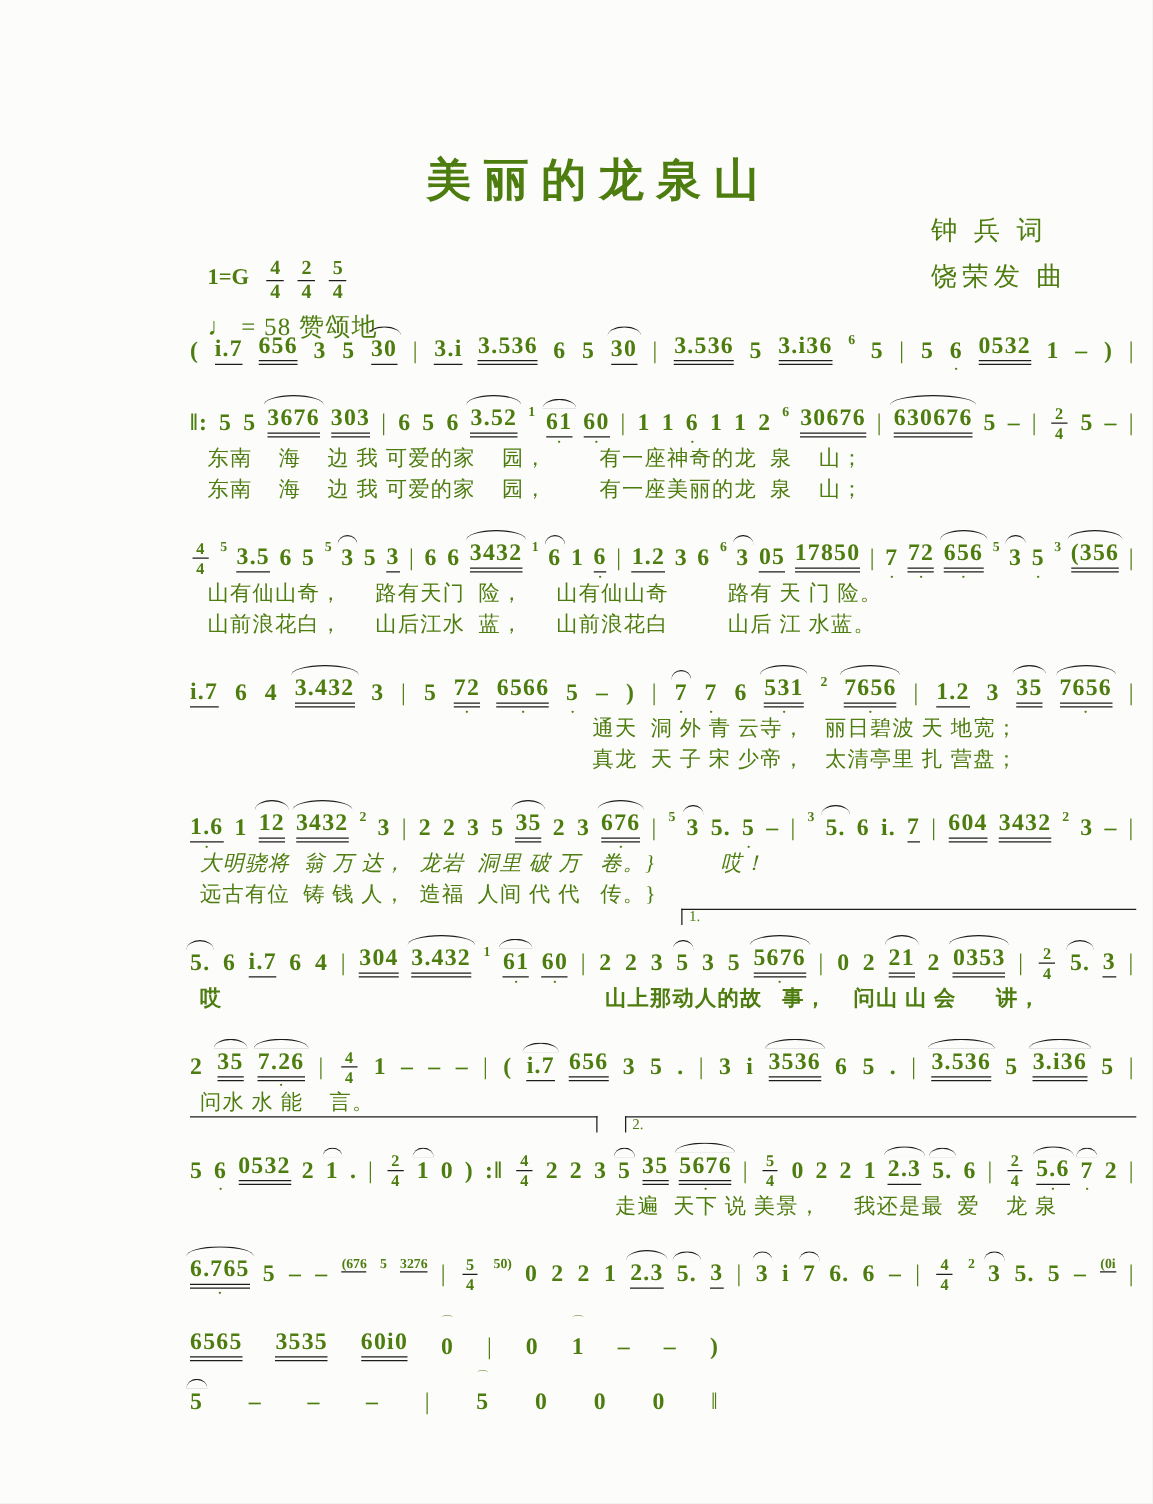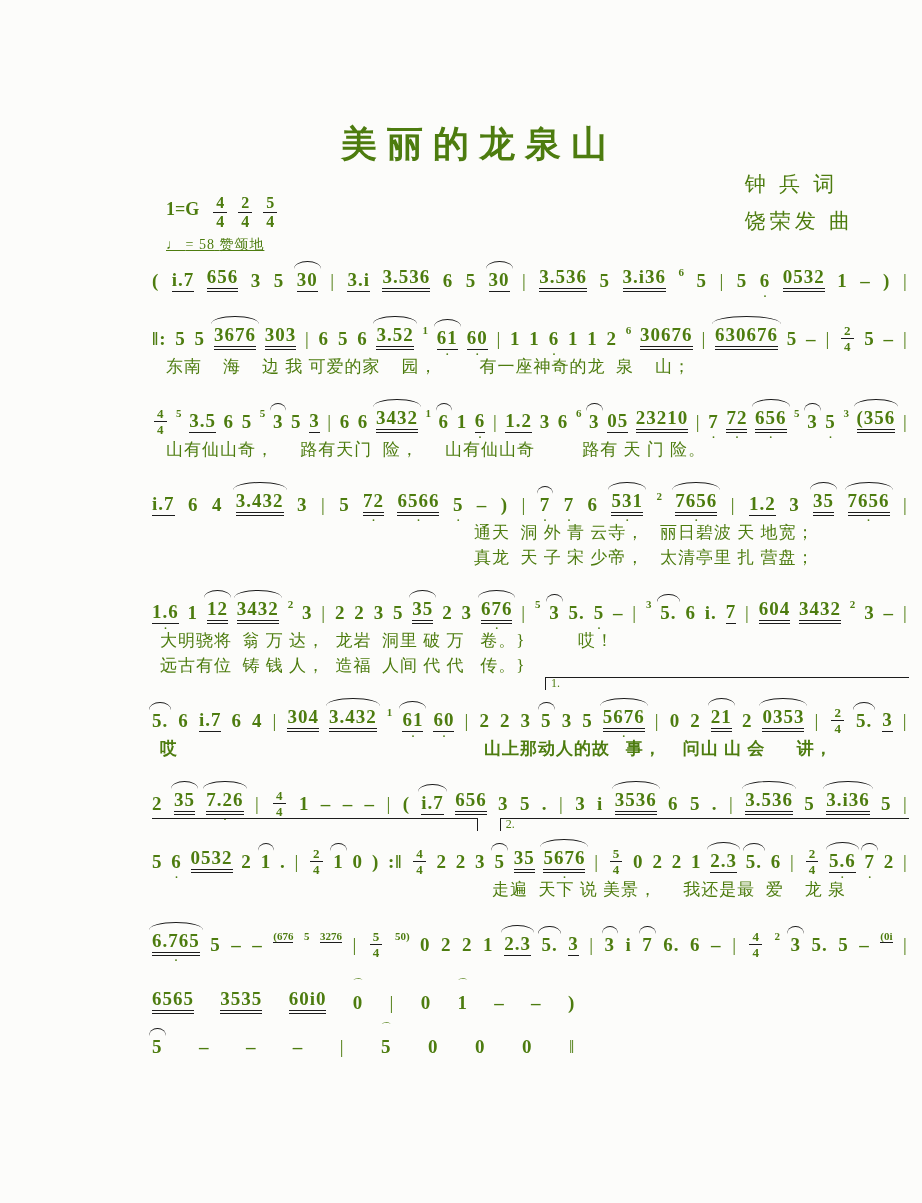--- a/index.html
+++ b/index.html
@@ -4,24 +4,24 @@
 <style>
   html,body{margin:0;padding:0;background:#e8e8e8;}
   .page{position:relative;width:922px;height:1203px;margin:0 auto;background:#fcfcfa;
         color:#4d7c0f;overflow:hidden;font-family:"Liberation Serif",serif;padding-left:36px;}
   
   .title{position:absolute;top:96px;left:0;right:0;text-align:center;
          font-size:36px;font-weight:bold;letter-spacing:10px;
          font-family:"DejaVu Serif",serif;}
   .credits{position:absolute;top:166px;right:104px;font-size:21px;
            line-height:37px;letter-spacing:4px;text-align:left;}
-  .keyblock{position:absolute;top:192px;left:166px;}
+  .keyblock{position:absolute;top:204px;left:166px;}
   .keyrow{display:flex;align-items:center;gap:12px;font-weight:bold;font-size:18px;}
   .tsgroup{display:flex;gap:7px;}
-  .temporow{margin-top:9px;font-size:14px;letter-spacing:1px;text-decoration:underline;}
+  .temporow{margin-top:9px;font-size:20px;letter-spacing:1px;}
   
   #score{position:absolute;left:152px;top:252px;width:756px;}
   .system{position:relative;margin-bottom:14px;}
   .notes-row{display:flex;justify-content:space-between;align-items:flex-end;
              height:40px;padding-bottom:4px;}
   .system:last-child .notes-row{width:56%;}
   .lyric-row{font-size:17px;line-height:25px;white-space:pre;letter-spacing:1px;}
   
   .tok{position:relative;display:inline-block;}
   .tok .txt{font-weight:bold;font-size:19px;letter-spacing:1px;display:inline-block;
@@ -146,20 +146,21 @@
           <span class="tok bar"><span class="txt">|</span></span>
           <span class="tok"><span class="ts">
               <span class="tsn">2</span>
               <span class="tsd">4</span>
             </span></span>
           <span class="tok"><span class="txt">5</span></span>
           <span class="tok"><span class="txt">–</span></span>
           <span class="tok bar"><span class="txt">|</span></span>
         </div>
         <div class="lyric-row" style="padding-left: 14px;">东南    海    边 我 可爱的家    园，        有一座神奇的龙  泉    山；</div>
+        <div class="lyric-row" style="padding-left: 14px;">东南    海    边 我 可爱的家    园，        有一座美丽的龙  泉    山；</div>
       </div>
       <div class="system">
         <div class="notes-row">
           <span class="tok"><span class="ts">
               <span class="tsn">4</span>
               <span class="tsd">4</span>
             </span></span>
           <span class="tok grace"><span class="txt">5</span></span>
           <span class="tok"><span class="txt u1">3.5</span></span>
           <span class="tok"><span class="txt">6</span></span>
@@ -176,33 +177,34 @@
           <span class="tok"><span class="txt">6</span><i class="arc"></i></span>
           <span class="tok"><span class="txt">1</span></span>
           <span class="tok"><span class="txt u1">6</span><i class="ldot">·</i></span>
           <span class="tok bar"><span class="txt">|</span></span>
           <span class="tok"><span class="txt u1">1.2</span></span>
           <span class="tok"><span class="txt">3</span></span>
           <span class="tok"><span class="txt">6</span></span>
           <span class="tok grace"><span class="txt">6</span></span>
           <span class="tok"><span class="txt">3</span><i class="arc"></i></span>
           <span class="tok"><span class="txt u1">05</span></span>
-          <span class="tok"><span class="txt u2">23210</span></span>
+          <span class="tok"><span class="txt u2">17850</span></span>
           <span class="tok bar"><span class="txt">|</span></span>
           <span class="tok"><span class="txt">7</span><i class="ldot">·</i></span>
           <span class="tok"><span class="txt u2">72</span><i class="ldot">·</i></span>
           <span class="tok"><span class="txt u2">656</span><i class="arc"></i><i class="ldot">·</i></span>
           <span class="tok grace"><span class="txt">5</span></span>
           <span class="tok"><span class="txt">3</span><i class="arc"></i></span>
           <span class="tok"><span class="txt">5</span><i class="ldot">·</i></span>
           <span class="tok grace"><span class="txt">3</span></span>
           <span class="tok"><span class="txt u2">(356</span><i class="arc"></i></span>
           <span class="tok bar"><span class="txt">|</span></span>
         </div>
         <div class="lyric-row" style="padding-left: 14px;">山有仙山奇，     路有天门  险，     山有仙山奇         路有 天 门 险。</div>
+        <div class="lyric-row" style="padding-left: 14px;">山前浪花白，     山后江水  蓝，     山前浪花白         山后 江 水蓝。</div>
       </div>
       <div class="system">
         <div class="notes-row">
           <span class="tok"><span class="txt u1">i.7</span></span>
           <span class="tok"><span class="txt">6</span></span>
           <span class="tok"><span class="txt">4</span></span>
           <span class="tok"><span class="txt u2">3.432</span><i class="arc"></i></span>
           <span class="tok"><span class="txt">3</span></span>
           <span class="tok bar"><span class="txt">|</span></span>
           <span class="tok"><span class="txt">5</span></span>
@@ -258,21 +260,21 @@
           <span class="tok"><span class="txt">i.</span></span>
           <span class="tok"><span class="txt u1">7</span></span>
           <span class="tok bar"><span class="txt">|</span></span>
           <span class="tok"><span class="txt u2">604</span></span>
           <span class="tok"><span class="txt u2">3432</span></span>
           <span class="tok grace"><span class="txt">2</span></span>
           <span class="tok"><span class="txt">3</span></span>
           <span class="tok"><span class="txt">–</span></span>
           <span class="tok bar"><span class="txt">|</span></span>
         </div>
-        <div class="lyric-row" style="padding-left: 8px;">大明骁将  翁 万 达，  龙岩  洞里 破 万   卷。}          哎！</div>
+        <div class="lyric-row" style="padding-left: 8px; font-style: italic;">大明骁将  翁 万 达，  龙岩  洞里 破 万   卷。}          哎！</div>
         <div class="lyric-row" style="padding-left: 8px;">远古有位  铸 钱 人，  造福  人间 代 代   传。}</div>
       </div>
       <div class="system">
         <div class="volta" style="left: 52%; width: 48%;">
           <span class="vlabel">1.</span>
         </div>
         <div class="notes-row">
           <span class="tok"><span class="txt">5.</span><i class="arc"></i></span>
           <span class="tok"><span class="txt">6</span></span>
           <span class="tok"><span class="txt u1">i.7</span></span>
@@ -337,20 +339,21 @@
           <span class="tok"><span class="txt">6</span></span>
           <span class="tok"><span class="txt">5</span></span>
           <span class="tok"><span class="txt">.</span></span>
           <span class="tok bar"><span class="txt">|</span></span>
           <span class="tok"><span class="txt u2">3.536</span><i class="arc"></i></span>
           <span class="tok"><span class="txt">5</span></span>
           <span class="tok"><span class="txt u2">3.i36</span><i class="arc"></i></span>
           <span class="tok"><span class="txt">5</span></span>
           <span class="tok bar"><span class="txt">|</span></span>
         </div>
+        <div class="lyric-row" style="padding-left: 8px;">问水 水 能    言。</div>
       </div>
       <div class="system">
         <div class="volta cont" style="left: 0%; width: 43%;"></div>
         <div class="volta" style="left: 46%; width: 54%;">
           <span class="vlabel">2.</span>
         </div>
         <div class="notes-row">
           <span class="tok"><span class="txt">5</span></span>
           <span class="tok"><span class="txt">6</span><i class="ldot">·</i></span>
           <span class="tok"><span class="txt u2">0532</span></span>

